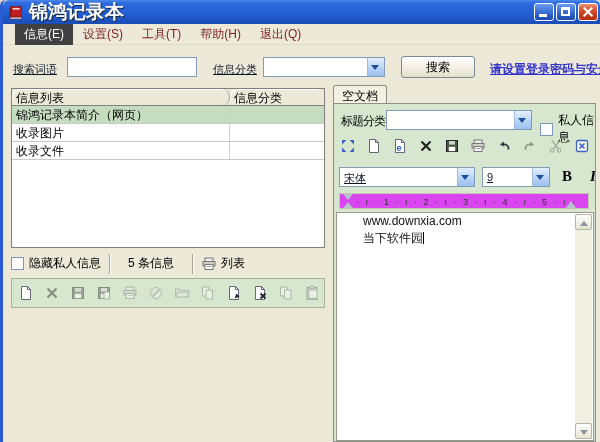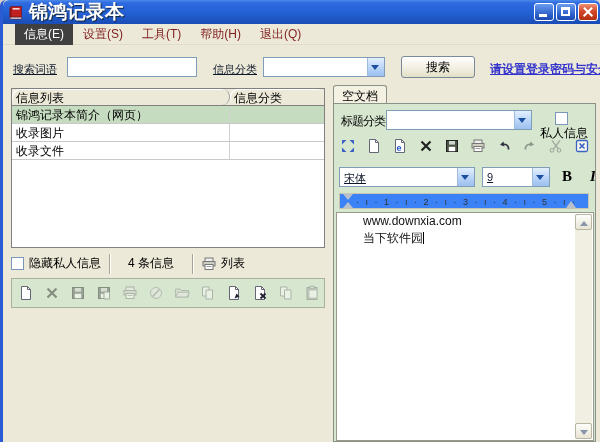--- a/index.html
+++ b/index.html
@@ -56,21 +56,21 @@
   
   .tab{position:absolute;left:330px;top:85px;height:34px;padding:2px 8px;font-size:12px;background:#f4f1e2;
        border:1px solid #8a9288;border-bottom:none;border-top-left-radius:3px;border-top-right-radius:3px;}
   .editorbody{position:absolute;left:330px;top:103px;width:263px;height:339px;background:#d7e7cf;
        border:1px solid #8a9288;overflow:hidden;}
   .erow1{position:absolute;left:0;top:5px;width:100%;height:22px;font-size:12px;}
   .erow1 .l1{position:absolute;left:7px;top:4px;letter-spacing:-1px;}
   .etoolbar{position:absolute;left:6px;top:34px;display:flex;gap:10px;align-items:center;}
   .fontrow{position:absolute;left:0;top:62px;width:100%;height:22px;}
   .fbtn{position:absolute;font-family:"Liberation Serif","DejaVu Serif",serif;font-weight:bold;font-size:15px;}
-  .ruler{position:absolute;left:5px;top:89px;width:250px;height:16px;background:#3b82f6;
+  .ruler{position:absolute;left:5px;top:89px;width:250px;height:16px;background:#d946ef;
      border:1px solid #c8c4b0;font-size:9px;color:#333;overflow:hidden;}
   .rulertext{position:absolute;left:16px;top:3px;letter-spacing:2px;white-space:nowrap;}
   .ind-down{position:absolute;left:3px;top:0;width:0;height:0;border-left:5px solid transparent;border-right:5px solid transparent;border-top:6px solid #b8c0cc;}
   .ind-up{position:absolute;left:3px;bottom:0;width:0;height:0;border-left:5px solid transparent;border-right:5px solid transparent;border-bottom:6px solid #b8c0cc;}
   .ind-right{position:absolute;right:12px;bottom:0;width:0;height:0;border-left:5px solid transparent;border-right:5px solid transparent;border-bottom:7px solid #b8c0cc;}
   .textarea{position:absolute;left:2px;top:108px;width:258px;height:229px;background:#fff;border:1px solid #9a9a8a;padding-left:20px;}
   .tline{font-size:12px;color:#111;padding:1px 6px;white-space:nowrap;}
   .cursor{display:inline-block;width:1px;height:12px;background:#000;vertical-align:-2px;}
   .scrollbar{position:absolute;right:1px;top:1px;width:17px;height:225px;background:#f1efe2;}
   .sbtn{position:absolute;left:0;width:17px;height:16px;background:linear-gradient(180deg,#fdfdfb,#e8e5d4);
@@ -148,21 +148,21 @@
         </div>
       </div>
   </div>
 
   <div class="listfooter">
     <span class="ck" style="">
       <span class="checkbox"></span>
       <span>隐藏私人信息</span>
     </span>
     <span class="vsep"></span>
-    <span style="margin:0 10px;">4 条信息</span>
+    <span style="margin:0 10px;">5 条信息</span>
     <span class="vsep"></span>
     <span class="ck">
       <span class="tbi" style="margin-right:4px;">
         <svg width="16" height="16" viewBox="0 0 16 16">
             <rect x="4" y="2" width="8" height="3.5" fill="#eee" stroke="#777"></rect>
             <rect x="2" y="5.5" width="12" height="4.5" fill="#cfcfc2" stroke="#777"></rect>
             <rect x="4" y="8.5" width="8" height="5" fill="#fff" stroke="#777"></rect>
             <line x1="5.5" y1="10.5" x2="10.5" y2="10.5" stroke="#999"></line>
           </svg>
       </span>
@@ -256,21 +256,21 @@
   <div class="editorbody">
 
     <div class="erow1">
       <span class="l1">标题分类</span>
       <div class="combo" style="left:52px;top:1px;width:146px;">
         <span class="lbl" style="left:4px;top:3px;"></span>
         <span class="cbtn">
             <span class="arr"></span>
           </span>
       </div>
-      <span class="ck" style="position:absolute;left:206px;top:3px;flex-direction:column;">
+      <span class="ck" style="position:absolute;left:206px;top:3px;">
         <span class="checkbox"></span>
         <span>私人信息</span>
       </span>
     </div>
 
     <div class="etoolbar">
         <span class="tbi">
           <svg width="16" height="16" viewBox="0 0 16 16">
             <path d="M2 2h4.5L2 6.5zM14 2v4.5L9.5 2zM2 14V9.5L6.5 14zM14 14H9.5L14 9.5z" fill="#3b62c4"></path>
           </svg>

